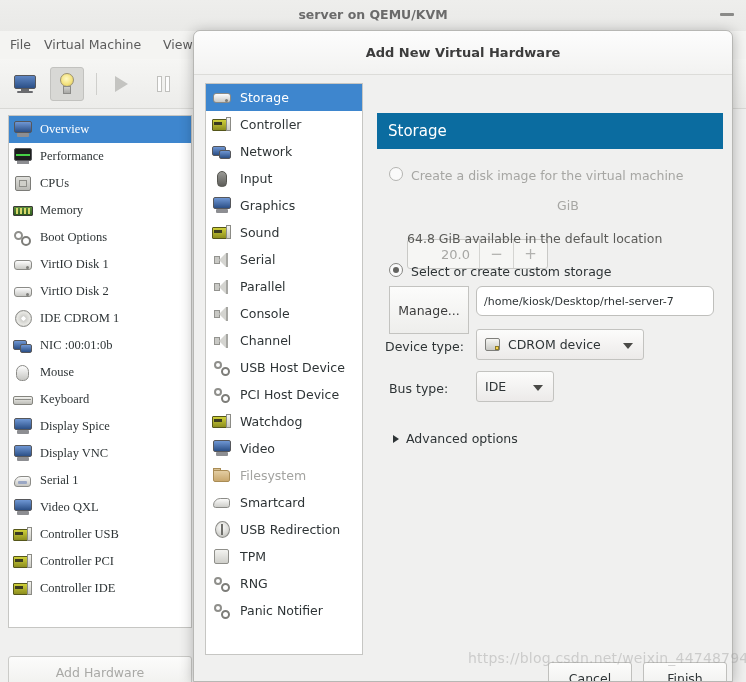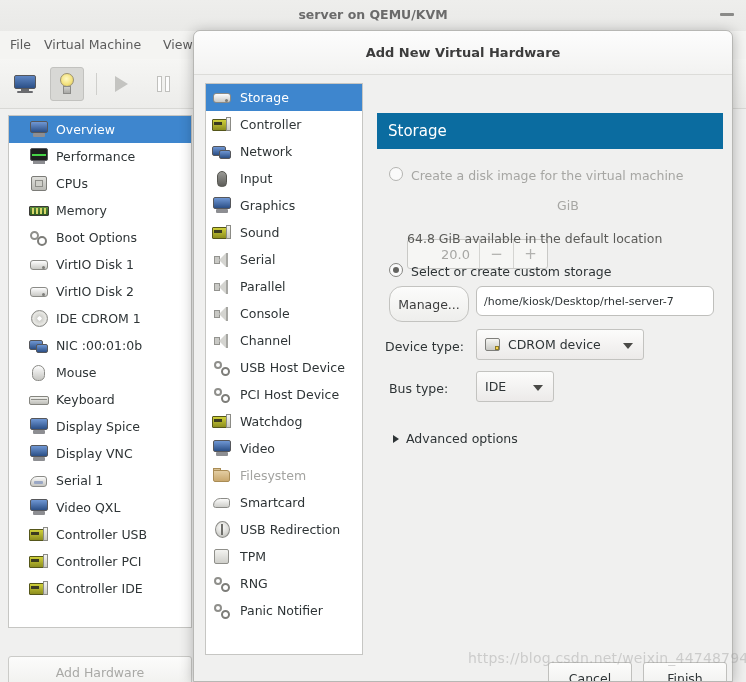--- a/index.html
+++ b/index.html
@@ -101,21 +101,21 @@
   }
 
   
   .hw-panel {
     position: absolute; left: 8px; top: 115px; width: 184px; height: 513px;
     background: #ffffff; border: 1px solid #c6c6c3;
     overflow: hidden;
   }
   .hw-row {
     position: relative; height: 27px;
-    display: flex; align-items: center; padding-left: 20px; gap: 7px;
+    display: flex; align-items: center; padding-left: 4px; gap: 7px; font-family: Liberation Serif, serif;
   }
   .hw-row.sel { background: #3e86ce; color: #ffffff; }
   .hw-label { font-size: 12.5px; white-space: nowrap; }
 
   .hw-ico { width: 20px; height: 18px; position: relative; flex: 0 0 20px; }
 
   
   .i-monitor .s { position:absolute; left:1px; top:0; width:18px; height:12px;
      background: linear-gradient(#6f97d4, #2b4f86); border:1.5px solid #56575b; border-radius:2px;}
   .i-monitor .b { position:absolute; left:4px; top:12px; width:12px; height:4px;
@@ -254,23 +254,23 @@
     flex: 1; display: flex; align-items: center; justify-content: flex-end;
     padding-right: 9px; font-size: 13px; color: #a7a7a4;
   }
   .spin .btn {
     width: 34px; border-left: 1px solid #d5d5d2;
     display: flex; align-items: center; justify-content: center;
     color: #b2b2af; font-size: 15px;
   }
 
   .mgr-btn {
-    position: absolute; left: 12px; top: 203px; width: 80px; height: 36px;
+    position: absolute; left: 12px; top: 203px; width: 80px; height: 48px;
     background: linear-gradient(#fcfcfb, #eeeeec);
-    border: 1px solid #c3c3c0; border-radius: 13px;
+    border: 1px solid #c3c3c0; border-radius: 0;
     display: flex; align-items: center; justify-content: center;
     font-size: 12.5px; color: #3c3c3c;
   }
   .path-field {
     position: absolute; left: 99px; top: 203px; width: 238px; height: 30px;
     background: #ffffff; border: 1px solid #bfbfbc; border-radius: 6px;
     display: flex; align-items: center; padding: 0 7px;
     font-size: 11px; color: #2e3436;
     white-space: nowrap; overflow: hidden;
   }

